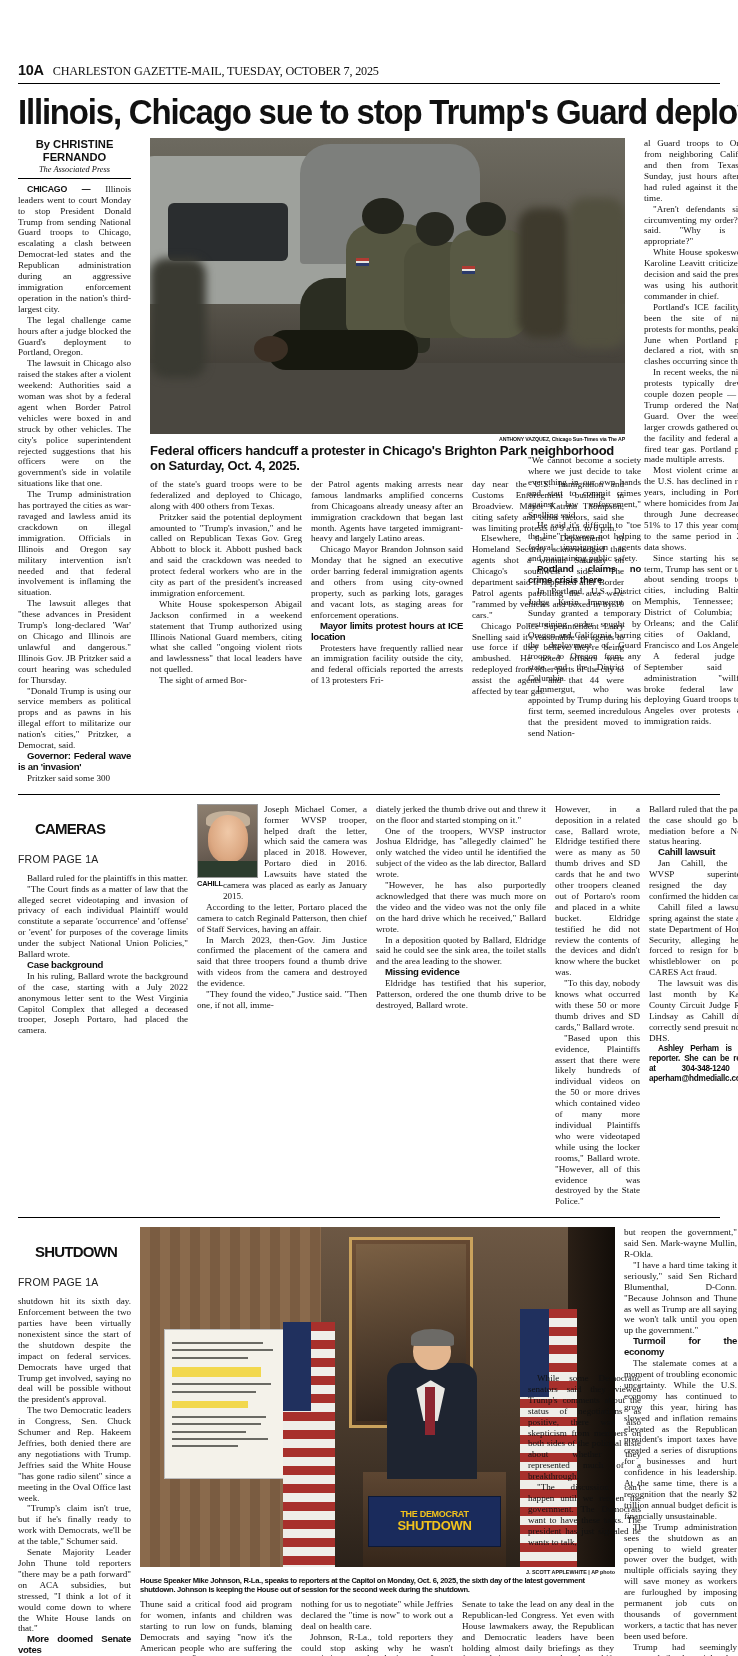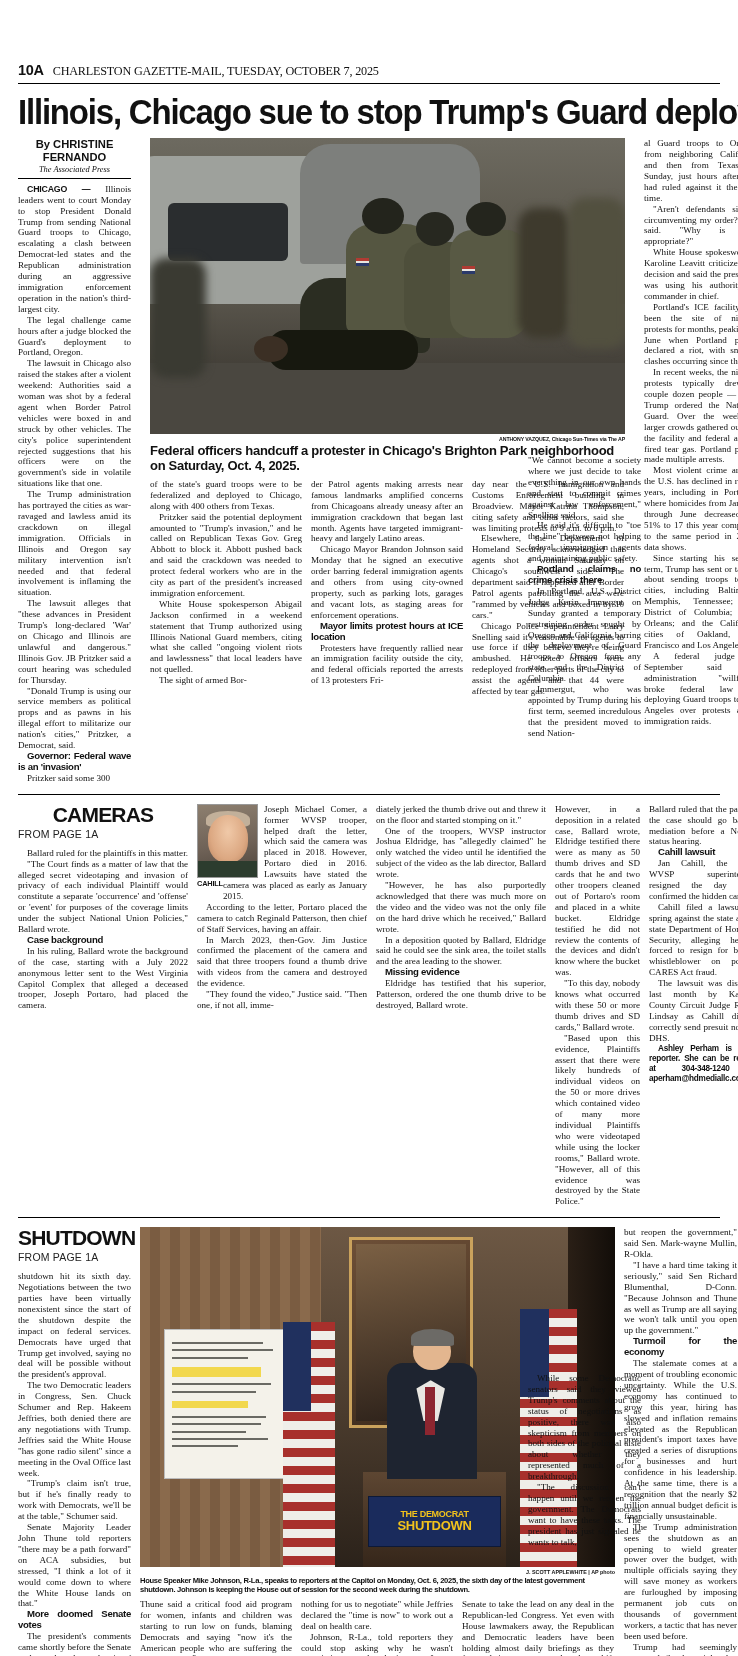--- a/index.html
+++ b/index.html
@@ -87,22 +87,22 @@
     letter-spacing:-0.3px; margin-top:1px;
   }
   .cols3 { display:flex; gap:9px; margin-top:5px; }
   .cols3 > div { width:152px; flex:0 0 152px; }
 
   .rule-thin { border-top:1px solid #000; margin:7px 0 0 0; }
 
   
   .sec-head {
     font-family:"Liberation Sans", sans-serif;
-    font-weight:700; font-size:21px; letter-spacing:-0.8px;
-    line-height:1; margin:0;text-align:center;
+    font-weight:700; font-size:15px; letter-spacing:-0.8px;
+    line-height:1; margin:17px;
   }
   .sec-from {
     font-family:"Liberation Sans", sans-serif;
     font-size:10.5px; letter-spacing:0.2px; color:#222;
     margin-top:3px; margin-bottom:8px;
   }
 
   
   .cameras { margin-top:9px; }
 
@@ -369,21 +369,21 @@
   </div>
 
   <div class="rule-thin" style="margin-top:10px;"></div>
 
   <div class="shutdown">
     <div class="sd-top">
       <div class="sd-col">
         <div class="sec-head">SHUTDOWN</div>
         <div class="sec-from">FROM PAGE 1A</div>
         <div class="col">
-          <p class="noindent">shutdown hit its sixth day. Negotiations between the two parties have been virtually nonexistent since the start of the shutdown despite the impact on federal services. Democrats have urged that Trump get involved, saying no deal will be possible without the president's approval.</p>
+          <p class="noindent">shutdown hit its sixth day. Enforcement between the two parties have been virtually nonexistent since the start of the shutdown despite the impact on federal services. Democrats have urged that Trump get involved, saying no deal will be possible without the president's approval.</p>
           <p>The two Democratic leaders in Congress, Sen. Chuck Schumer and Rep. Hakeem Jeffries, both denied there are any negotiations with Trump. Jeffries said the White House "has gone radio silent" since a meeting in the Oval Office last week.</p>
           <p>"Trump's claim isn't true, but if he's finally ready to work with Democrats, we'll be at the table," Schumer said.</p>
           <p>Senate Majority Leader John Thune told reporters "there may be a path forward" on ACA subsidies, but stressed, "I think a lot of it would come down to where the White House lands on that."</p>
           <p class="subhead">More doomed Senate votes</p>
           <p>The president's comments came shortly before the Senate took another doomed pair of votes Monday on funding the federal government. Neither the Republican measure nor the Democratic proposal came close to gaining the 60 votes needed to advance.</p>
 
         </div>
       </div>
 
       <div class="sd-photo-wrap">

